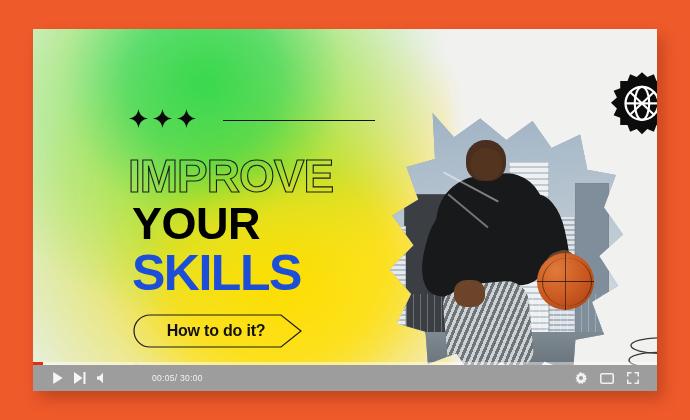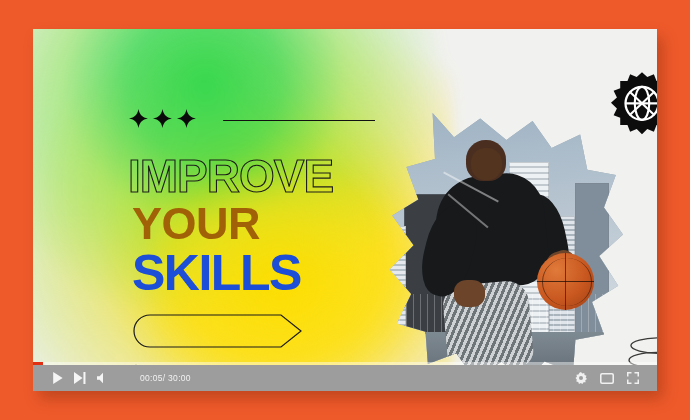--- a/index.html
+++ b/index.html
@@ -41,21 +41,21 @@
 
   
   .headline{position:absolute;left:95px;top:125px;width:300px;}
   .h-improve{
     font-size:46px;font-weight:800;letter-spacing:-1px;line-height:.98;
     color:transparent;-webkit-text-stroke:1.1px #1a1a1a;
     margin:0;font-family:"Liberation Sans", sans-serif;
   }
   .h-your{
     font-size:45px;font-weight:800;letter-spacing:-.5px;line-height:1.0;
-    color:#a16207;margin:2px 0 0 4px;
+    color:#000000;margin:2px 0 0 4px;
   }
   .h-skills{
     font-size:50px;font-weight:800;letter-spacing:-1.5px;line-height:1.0;
     color:#1d4ed8;margin:2px 0 0 4px;
   }
 
   
   .cta{
     position:absolute;left:100px;top:285px;height:34px;width:172px;
     display:flex;align-items:center;justify-content:center;
@@ -117,21 +117,21 @@
 
   
   .controls{
     position:absolute;left:0;bottom:0;width:100%;height:26px;
     background:#9d9d9d;display:flex;align-items:center;
   }
   .progress{position:absolute;left:0;top:-3px;width:100%;height:3px;background:rgba(255,255,255,.45);}
   .progress-fill{position:absolute;left:0;top:0;height:3px;width:10px;background:#e02f12;}
   .ctrl-left{display:flex;align-items:center;gap:11px;padding-left:19px;}
   .ctrl-right{margin-left:auto;display:flex;align-items:center;gap:13px;padding-right:18px;}
-  .time{color:#f2f2f2;font-size:8.5px;letter-spacing:.3px;margin-left:20px;font-family:"Liberation Sans", sans-serif;}
+  .time{color:#f2f2f2;font-size:8.5px;letter-spacing:.3px;margin-left:32px;font-family:"Liberation Sans", sans-serif;}
   .ctrl-ico{display:block;cursor:pointer;}
 </style>
 </head>
 <body>
 
 <div id="root">
 
   <div class="player">
 
     <div class="blob"></div>
@@ -153,20 +153,21 @@
     <div class="headline">
       <div class="h-improve">IMPROVE</div>
       <div class="h-your">YOUR</div>
       <div class="h-skills">SKILLS</div>
     </div>
 
     <div class="cta">
       <svg class="cta-shape" viewBox="0 0 172 34" preserveAspectRatio="none">
         <path d="M17 1 H148 L168 17 L148 33 H17 A16 16 0 0 1 17 1 Z" fill="none" stroke="#1a1a1a" stroke-width="1.2"></path>
       </svg>
+      <span class="cta-label">How to do it?</span>
     </div>
 
     <div class="stars-bottom">
       <svg width="22" height="22" viewBox="0 0 24 24">
         <path d="M12 1 C13.2 7.2 16.8 10.8 23 12 C16.8 13.2 13.2 16.8 12 23 C10.8 16.8 7.2 13.2 1 12 C7.2 10.8 10.8 7.2 12 1 Z" fill="none" stroke="#0a0a0a" stroke-width="1.3"></path>
       </svg>
       <svg width="20" height="20" viewBox="0 0 24 24">
         <path d="M12 0 C13.3 7.2 16.8 10.7 24 12 C16.8 13.3 13.3 16.8 12 24 C10.7 16.8 7.2 13.3 0 12 C7.2 10.7 10.7 7.2 12 0 Z" fill="#0a0a0a"></path>
       </svg>
     </div>

